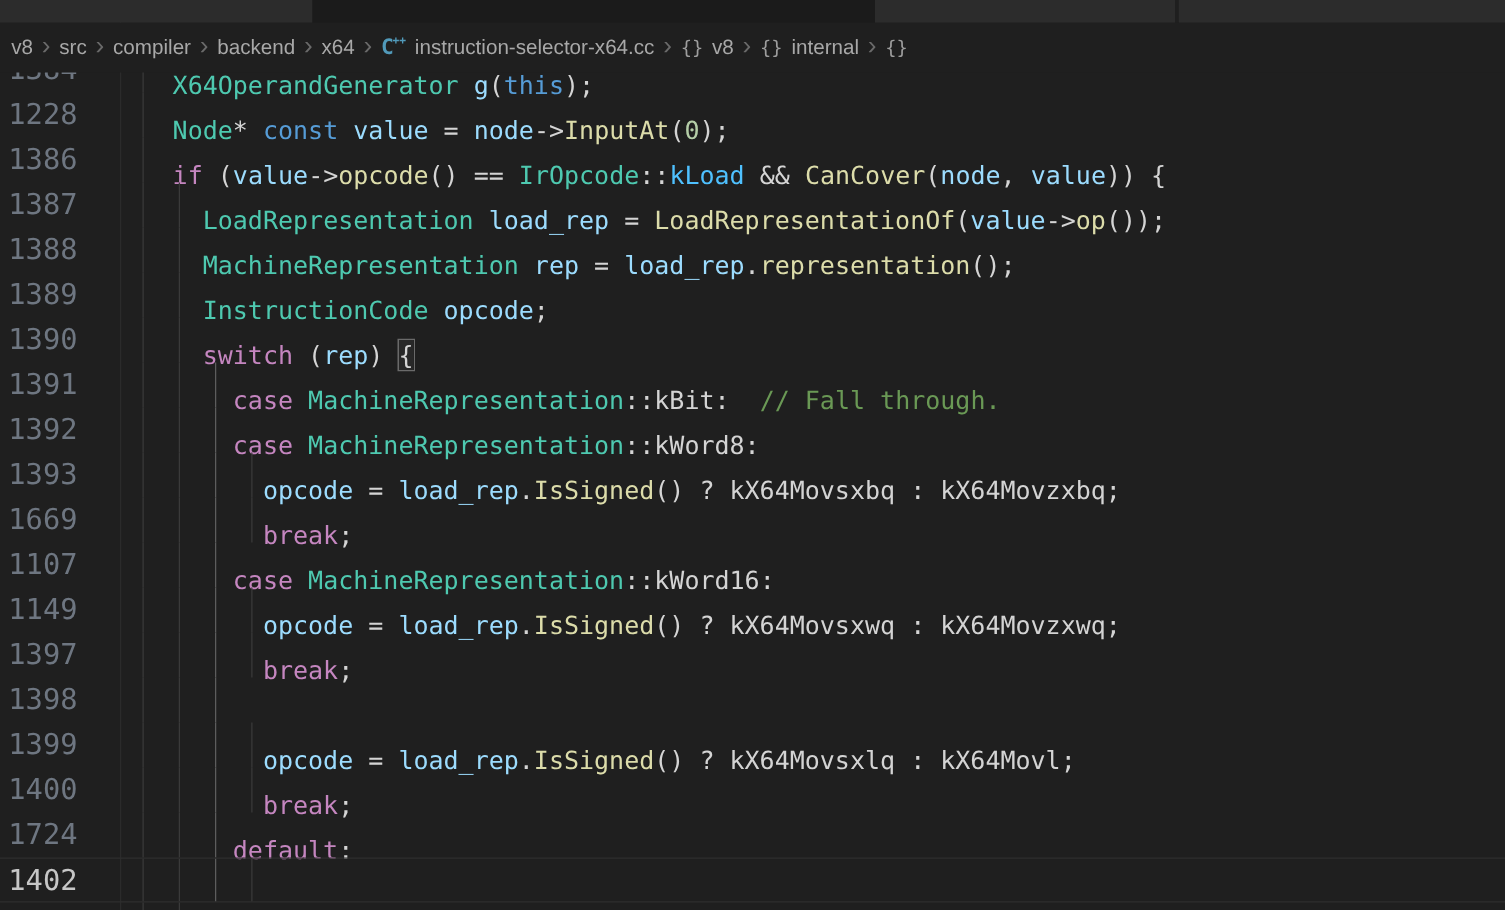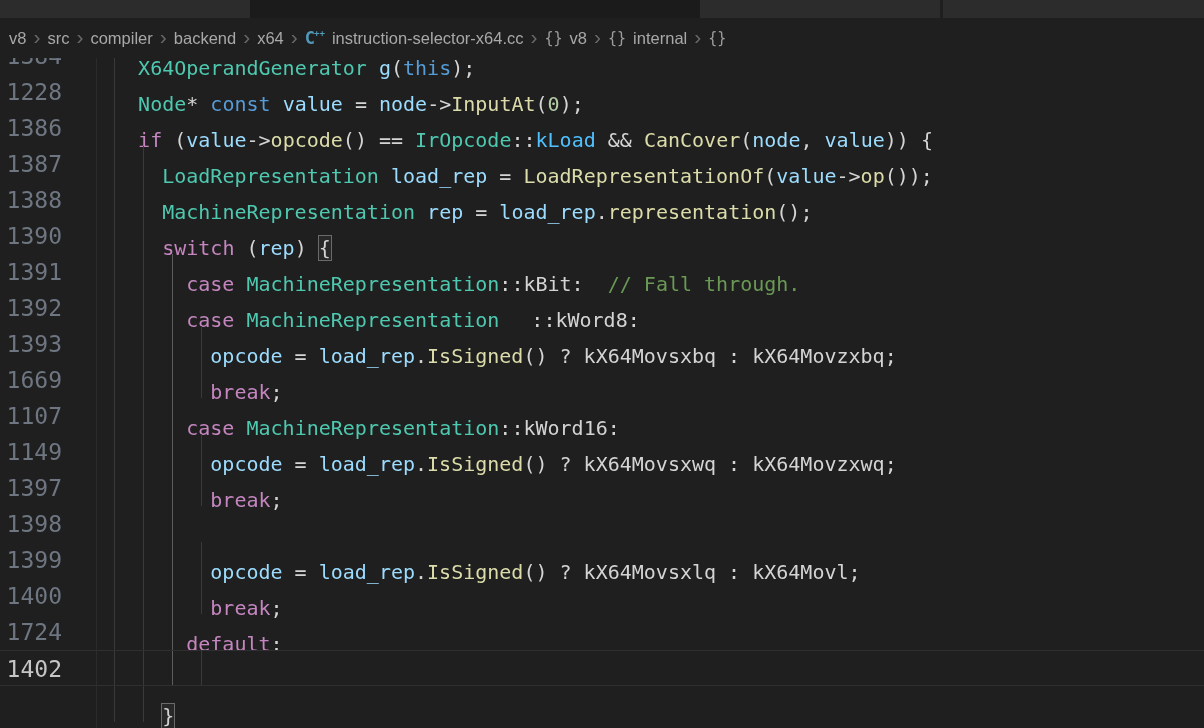--- a/index.html
+++ b/index.html
@@ -70,36 +70,42 @@
       </div>
       <div class="row">
         <span class="guide" style="left: 114px;"></span>
         <span class="guide" style="left: 143px;"></span>
         <span class="linenum">1388</span>
         <span class="codeline"><span style="color: rgb(212, 212, 212);">    </span><span style="color: rgb(78, 201, 176);">MachineRepresentation</span><span style="color: rgb(212, 212, 212);"> </span><span style="color: rgb(156, 220, 254);">rep</span><span style="color: rgb(212, 212, 212);"> = </span><span style="color: rgb(156, 220, 254);">load_rep</span><span style="color: rgb(212, 212, 212);">.</span><span style="color: rgb(220, 220, 170);">representation</span><span style="color: rgb(212, 212, 212);">();</span></span>
       </div>
       <div class="row">
         <span class="guide" style="left: 114px;"></span>
         <span class="guide" style="left: 143px;"></span>
+        <span class="linenum">1389</span>
+        <span class="codeline"><span style="color: rgb(212, 212, 212);">    </span><span style="color: rgb(78, 201, 176);">InstructionCode</span><span style="color: rgb(212, 212, 212);"> </span><span style="color: rgb(156, 220, 254);">opcode</span><span style="color: rgb(212, 212, 212);">;</span></span>
+      </div>
+      <div class="row">
+        <span class="guide" style="left: 114px;"></span>
+        <span class="guide" style="left: 143px;"></span>
         <span class="linenum">1390</span>
         <span class="codeline"><span style="color: rgb(212, 212, 212);">    </span><span style="color: rgb(197, 134, 192);">switch</span><span style="color: rgb(212, 212, 212);"> (</span><span style="color: rgb(156, 220, 254);">rep</span><span style="color: rgb(212, 212, 212);">) </span><span class="tok-bracket" style="color: rgb(212, 212, 212);">{</span></span>
       </div>
       <div class="row">
         <span class="guide" style="left: 114px;"></span>
         <span class="guide" style="left: 143px;"></span>
         <span class="guide active" style="left: 172px;"></span>
         <span class="linenum">1391</span>
         <span class="codeline"><span style="color: rgb(212, 212, 212);">      </span><span style="color: rgb(197, 134, 192);">case</span><span style="color: rgb(212, 212, 212);"> </span><span style="color: rgb(78, 201, 176);">MachineRepresentation</span><span style="color: rgb(212, 212, 212);">::kBit:</span><span style="color: rgb(212, 212, 212);">  </span><span style="color: rgb(106, 153, 85);">// Fall through.</span></span>
       </div>
       <div class="row">
         <span class="guide" style="left: 114px;"></span>
         <span class="guide" style="left: 143px;"></span>
         <span class="guide active" style="left: 172px;"></span>
         <span class="linenum">1392</span>
-        <span class="codeline"><span style="color: rgb(212, 212, 212);">      </span><span style="color: rgb(197, 134, 192);">case</span><span style="color: rgb(212, 212, 212);"> </span><span style="color: rgb(78, 201, 176);">MachineRepresentation</span><span style="color: rgb(212, 212, 212); margin-left: 32px;">::kWord8:</span></span>
+        <span class="codeline"><span style="color: rgb(212, 212, 212);">      </span><span style="color: rgb(197, 134, 192);">case</span><span style="color: rgb(212, 212, 212);"> </span><span style="color: rgb(78, 201, 176);">MachineRepresentation</span><span style="color: rgb(212, 212, 212);">::kWord8:</span></span>
       </div>
       <div class="row">
         <span class="guide" style="left: 114px;"></span>
         <span class="guide" style="left: 143px;"></span>
         <span class="guide active" style="left: 172px;"></span>
         <span class="guide" style="left: 201px;"></span>
         <span class="linenum">1393</span>
         <span class="codeline"><span style="color: rgb(212, 212, 212);">        </span><span style="color: rgb(156, 220, 254);">opcode</span><span style="color: rgb(212, 212, 212);"> = </span><span style="color: rgb(156, 220, 254);">load_rep</span><span style="color: rgb(212, 212, 212);">.</span><span style="color: rgb(220, 220, 170);">IsSigned</span><span style="color: rgb(212, 212, 212);">() ? kX64Movsxbq : kX64Movzxbq;</span></span>
       </div>
       <div class="row">

